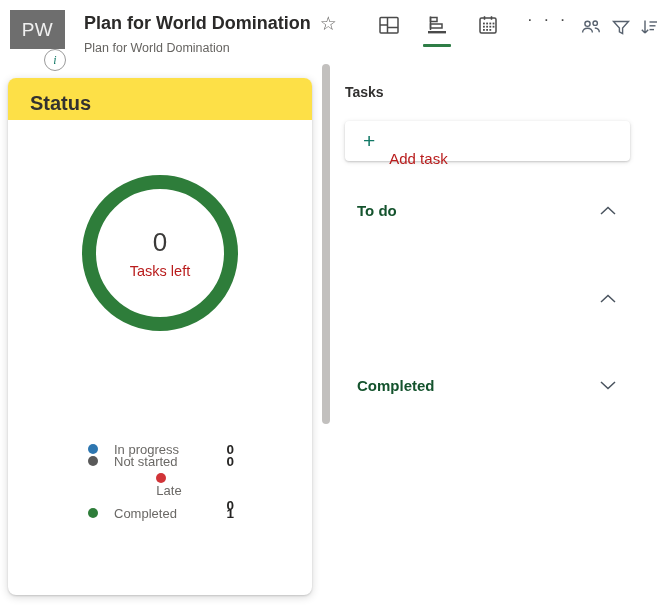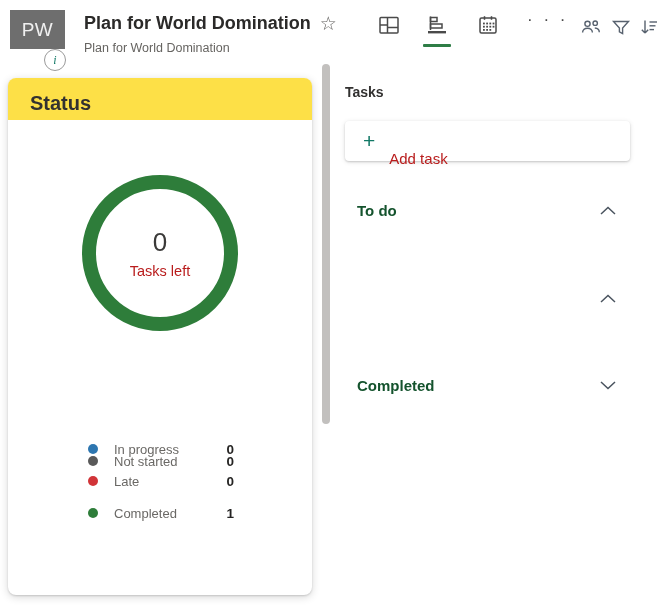--- a/index.html
+++ b/index.html
@@ -150,21 +150,21 @@
   <div class="legend-row" style="top:331px;margin-top:44px;">
     <span class="legend-dot" style="background-color: rgb(89, 89, 89);"></span>
     <span class="legend-label">Not started</span>
     <span class="legend-value">0</span>
   </div>
   <div class="legend-row" style="top:363px;justify-content:space-between;">
     <span class="legend-dot" style="background-color: rgb(45, 118, 176);"></span>
     <span class="legend-label">In progress</span>
     <span class="legend-value">0</span>
   </div>
-  <div class="legend-row" style="top:395px;">
+  <div class="legend-row" style="top:395px;flex-direction:column;">
     <span class="legend-dot" style="background-color: rgb(209, 52, 56);"></span>
     <span class="legend-label">Late</span>
     <span class="legend-value">0</span>
   </div>
   <div class="legend-row" style="top:427px;">
     <span class="legend-dot" style="background-color: rgb(46, 125, 58);"></span>
     <span class="legend-label">Completed</span>
     <span class="legend-value">1</span>
   </div>
 </div>

